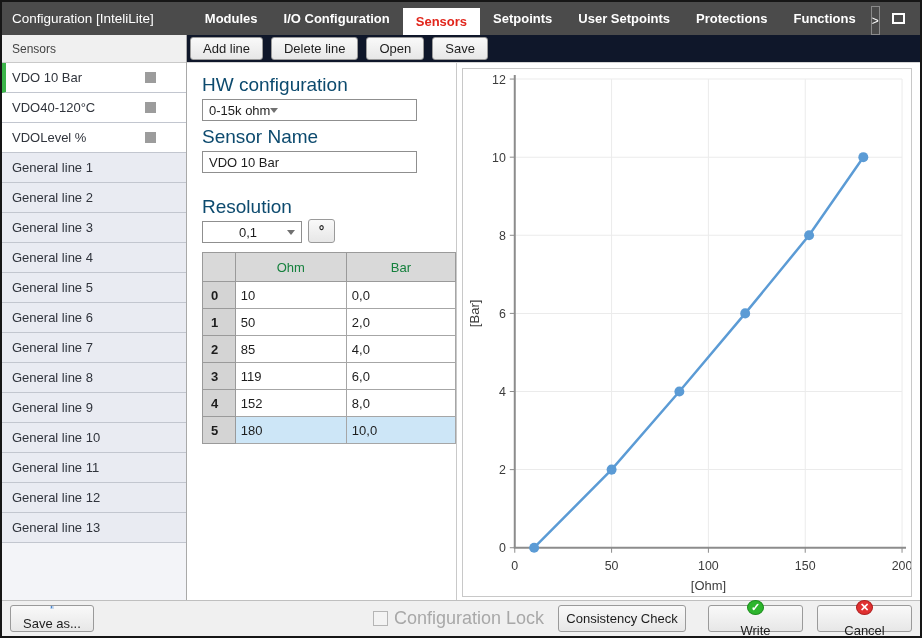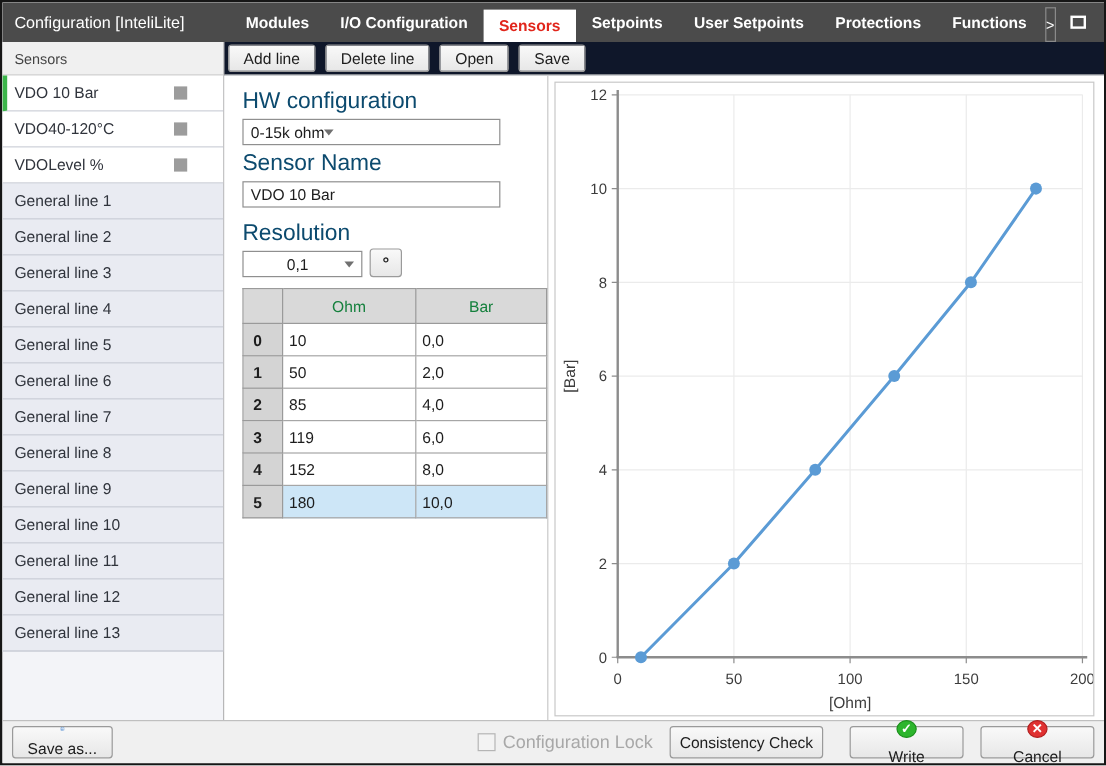--- a/index.html
+++ b/index.html
@@ -32,21 +32,21 @@
   .content{flex:1;display:flex;min-height:0;background:#fff;}
 
   
   .form-panel{width:270px;flex:0 0 auto;border-right:1px solid #c9c9c9;padding:6px 0 0 15px;}
   .fld-label{font-size:19px;color:#0c4a6e;margin:5px 0 3px 0;}
   .select,.textbox{height:22px;border:1px solid #8f8f8f;background:#fff;display:flex;align-items:center;font-size:13px;color:#1d1d1d;padding:0 6px;}
   .select{}
   .sel-arrow{width:0;height:0;border-left:4px solid transparent;border-right:4px solid transparent;border-top:5px solid #707070;}
   .w215{width:215px;}
   .res-row{display:flex;align-items:flex-end;gap:0;margin-top:6px;}
-  .res-group{width:100px;}
+  .res-group{width:100px;margin-top:12px;}
   .dim-group{width:100px;margin-left:20px;}
   .deg-btn{width:27px;height:24px;margin-left:6px;padding:0;font-size:14px;font-weight:bold;}
   .center-val{flex:1;text-align:center;}
 
   
   table.cal{border-collapse:collapse;margin-top:9px;}
   table.cal th{background:#d9d9d9;border:1px solid #9a9a9a;height:29px;font-weight:400;font-size:13px;color:#15803d;}
   table.cal td{border:1px solid #a6a6a6;height:27px;font-size:13px;color:#1d1d1d;padding:0 5px;background:#fff;}
   table.cal td.idx{background:#d4d4d4;border:1px solid #9a9a9a;font-weight:bold;width:33px;padding:0 0 0 8px;}
   table.cal .col-ohm{width:112px;}
@@ -59,21 +59,21 @@
   .ctick{font-size:12.5px;fill:#3c3c3c;font-family:"Liberation Sans",sans-serif;}
   .clabel{font-size:13px;fill:#3c3c3c;font-family:"Liberation Sans",sans-serif;}
 
   
   .footer{height:36px;flex:0 0 auto;background:#f0f0f0;border-top:1px solid #bfbfbf;display:flex;align-items:center;padding:0 8px;}
   .footer .btn{height:27px;flex-direction:column;}
   .saveas{gap:7px;}
   .right-group{margin-left:auto;display:flex;align-items:center;gap:14px;}
   .chk-group{display:flex;align-items:center;gap:6px;}
   .checkbox{width:15px;height:15px;border:1px solid #b5b5b5;background:#f3f3f3;}
-  .chk-label{font-size:15px;color:#a8a8a8;}
+  .chk-label{font-size:18px;color:#a8a8a8;}
   .ic-circle{width:17px;height:17px;border-radius:50%;display:flex;align-items:center;justify-content:center;color:#fff;font-size:11px;font-weight:bold;}
   .ic-green{background:#2db52d;border:1px solid #1d8f1d;}
   .ic-red{background:#e03131;border:1px solid #b02020;}
   .btn-wide{width:95px;gap:8px;}
 </style>
 </head>
 <body>
 
 <div class="window">
 

